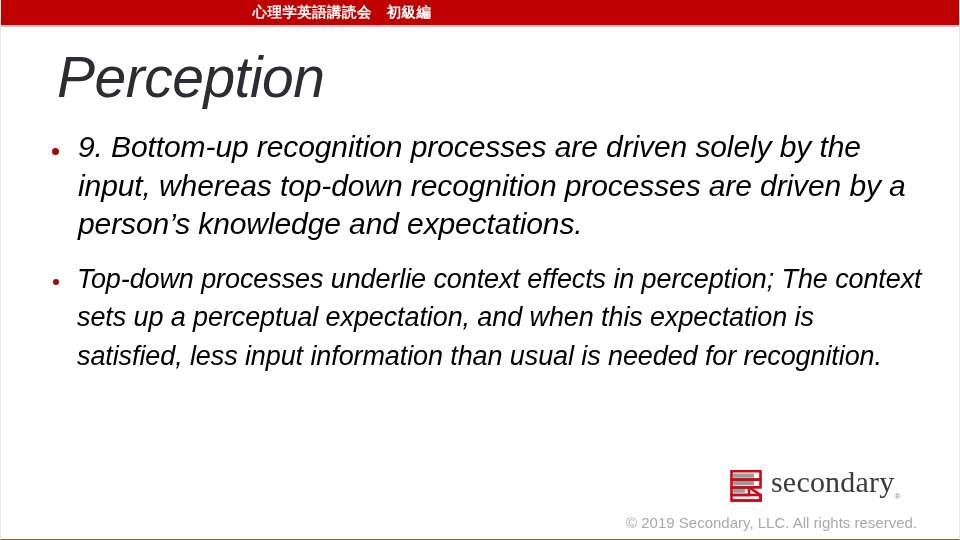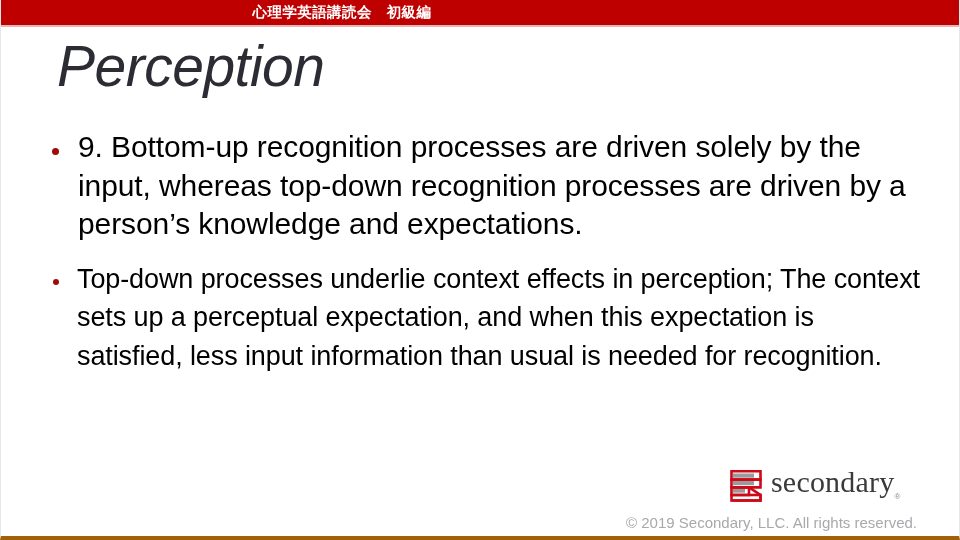--- a/index.html
+++ b/index.html
@@ -12,21 +12,21 @@
   }
   .slide {
     position: relative;
     width: 960px;
     height: 540px;
     background: #ffffff;
     overflow: hidden;
     box-sizing: border-box;
     border-left: 1px solid #e8e8ec;
     border-right: 1px solid #e8e8ec;
-    border-bottom: 4px solid #a16207;
+    border-bottom: 1px solid #a16207;
   }
 
   
   .banner {
     position: absolute;
     left: 0;
     top: 0;
     width: 960px;
     height: 25px;
     background: #bf0000;
@@ -54,21 +54,21 @@
     letter-spacing: 0.4px;
     padding-right: 278px;
     box-sizing: border-box;
     white-space: nowrap;
   }
 
   
   .slide-title {
     position: absolute;
     left: 56px;
-    top: 34px;
+    top: 45px;
     font-size: 57px;
     line-height: 64px;
     font-style: italic;
     font-weight: 400;
     color: #2c2c34;
     letter-spacing: -0.5px;
     white-space: nowrap;
     text-align: center;
   }
 
@@ -77,20 +77,21 @@
     position: absolute;
     left: 44px;
     top: 128px;
     width: 880px;
   }
   .bullet {
     position: relative;
     display: block;
     color: #000000;
     font-weight: 400;
+    font-style: italic;
   }
   .bullet .dot {
     position: absolute;
     background: #9e0b0b;
     border-radius: 50%;
   }
   .bullet .text {
     display: block;
   }
 

